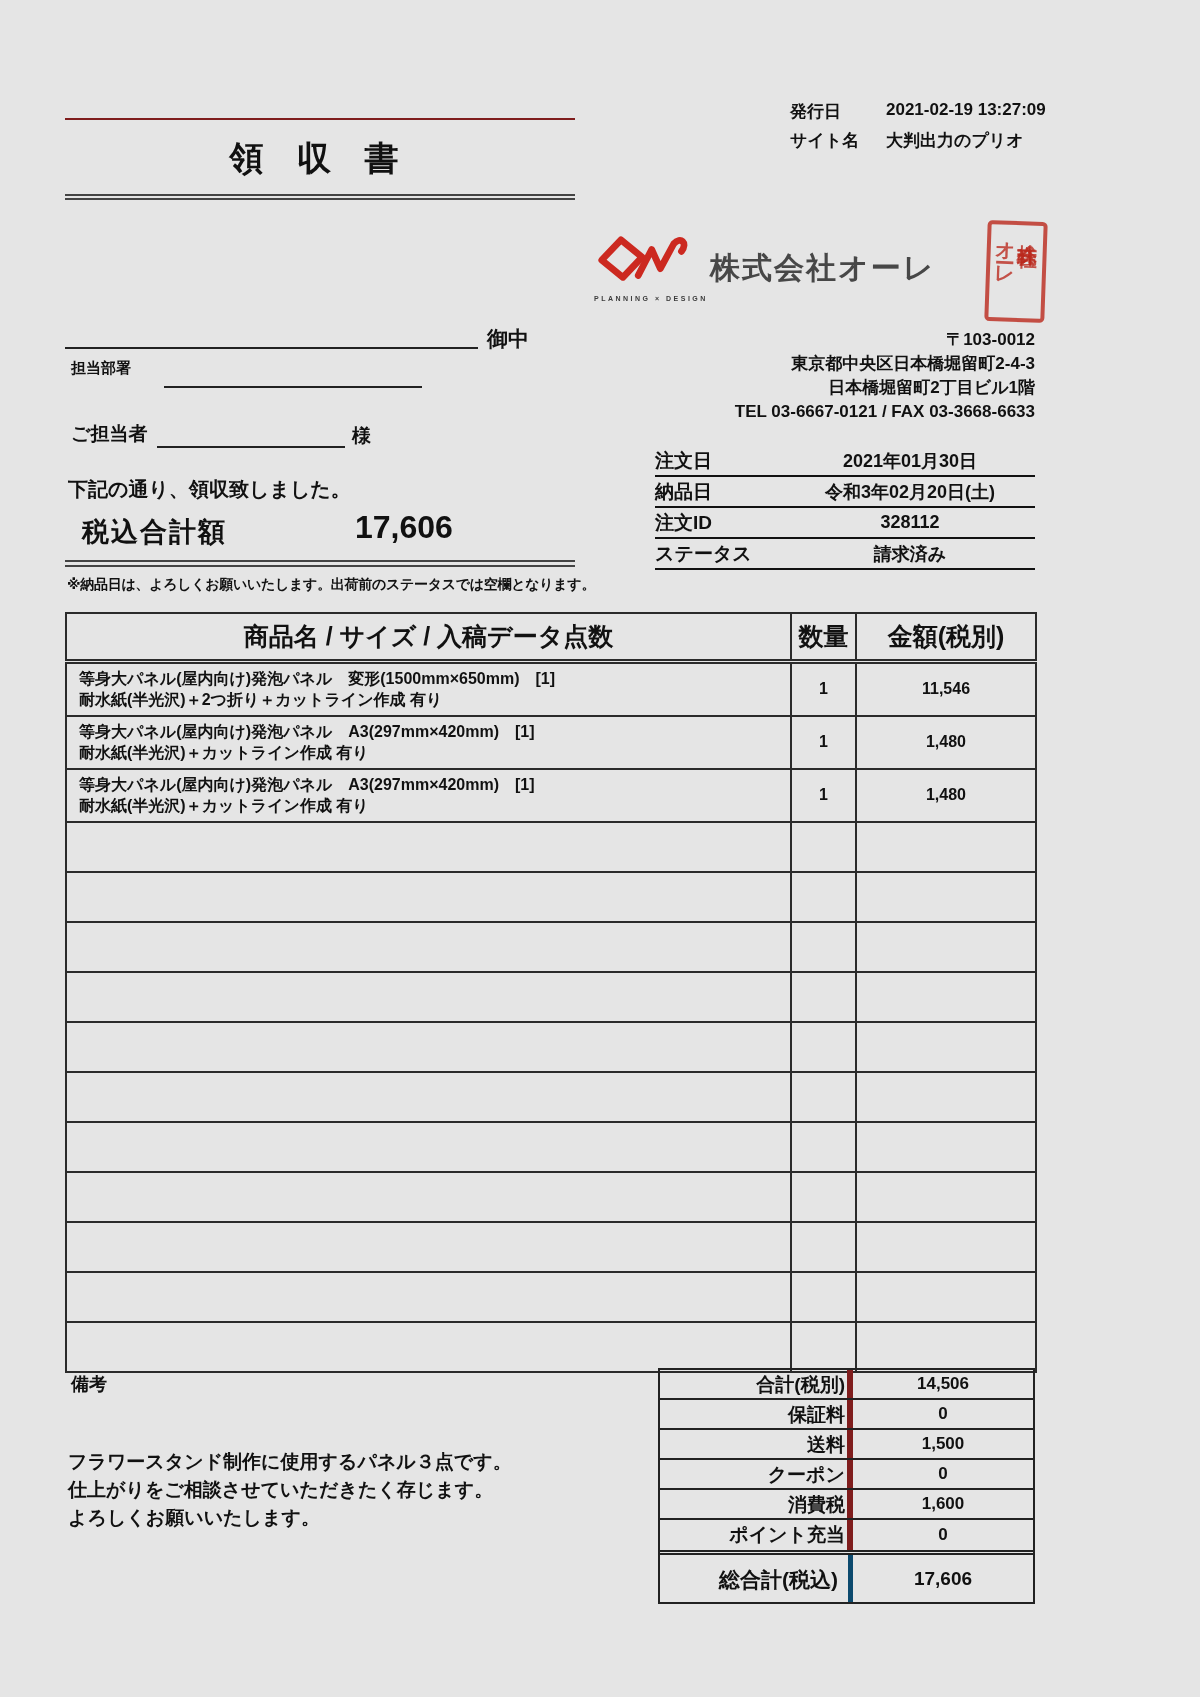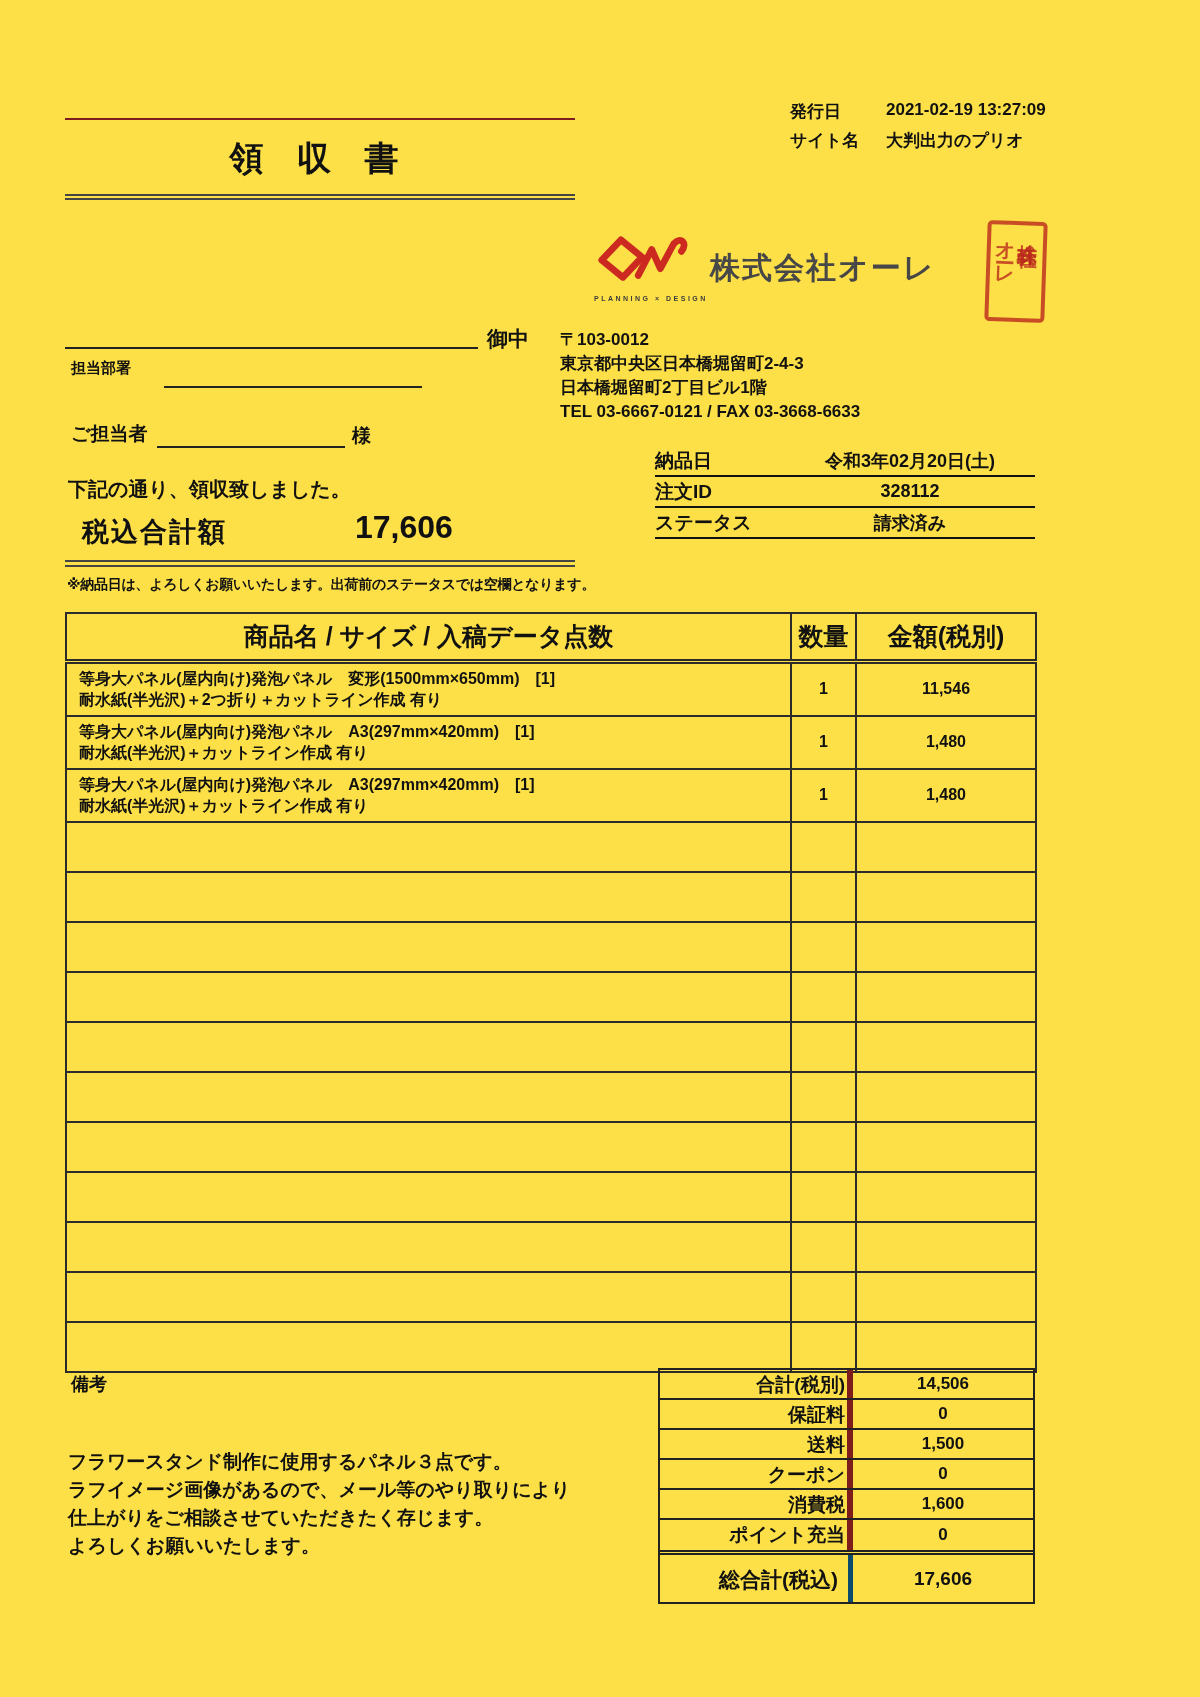--- a/index.html
+++ b/index.html
@@ -1,17 +1,17 @@
 <!DOCTYPE html>
 <html><head>
 <meta charset="utf-8">
 <style>
   * { margin:0; padding:0; box-sizing:border-box; }
   body { background:#fff; font-family:"Liberation Sans","DejaVu Sans",sans-serif; color:#111; }
-  .page { position:relative; width:1200px; height:1697px; background:#fde047; overflow:hidden; }
+  .page { position:relative; width:1200px; height:1697px; background:#e5e5e5; overflow:hidden; }
 
   
   .meta { position:absolute; left:790px; top:100px; font-size:17px; font-weight:bold; }
   .meta-row { display:flex; margin-bottom:6px; }
   .meta-row .lbl { width:82px; }
   .meta-row .val { margin-left:14px; }
 
   
   .title-block { position:absolute; left:65px; top:118px; width:510px; border-top:2px solid #7f1d1d; }
   .title-text { text-align:center; font-size:34px; font-weight:bold; letter-spacing:12px; padding:16px 0 12px 0; }
@@ -19,21 +19,21 @@
 
   
   .logo-wrap { position:absolute; left:594px; top:233px; width:100px; text-align:center; }
   .logo-caption { font-size:7px; letter-spacing:2.5px; color:#3c3c3c; font-weight:bold; margin-top:2px; white-space:nowrap; }
   .company-name { position:absolute; left:710px; top:248px; font-size:30px; font-weight:bold; color:#474747; letter-spacing:2px; }
   .seal { position:absolute; left:986px; top:221px; width:60px; height:101px; border:4px solid rgba(186,40,28,.8);
           border-radius:5px; transform:rotate(2deg); display:flex; flex-direction:row-reverse; justify-content:center;
           padding:3px 1px; overflow:hidden; }
   .seal span { writing-mode:vertical-rl; font-size:20px; font-weight:bold; color:rgba(186,40,28,.78); letter-spacing:1px; line-height:1.1; }
 
-  .addr { position:absolute; left:560px; top:328px; width:475px; font-size:17px; font-weight:bold; line-height:24px; }
+  .addr { position:absolute; left:560px; top:328px; width:475px; text-align:right; font-size:17px; font-weight:bold; line-height:24px; }
 
   
   .line { position:absolute; border-bottom:2px solid #222; }
   .onchu { position:absolute; left:487px; top:325px; font-size:21px; font-weight:bold; }
   .dept-label { position:absolute; left:71px; top:359px; font-size:15px; font-weight:bold;font-family:Liberation Serif, serif; }
   .person-label { position:absolute; left:71px; top:421px; font-size:19px; font-weight:bold; }
   .sama { position:absolute; left:352px; top:423px; font-size:19px; font-weight:bold; }
 
   .statement { position:absolute; left:68px; top:476px; font-size:20px; font-weight:bold; }
   .total-label { position:absolute; left:82px; top:514px; font-size:27px; font-weight:bold; letter-spacing:2px; }
@@ -119,20 +119,24 @@
   <div class="sama">様</div>
 
   <div class="statement">下記の通り、領収致しました。</div>
   <div class="total-label">税込合計額</div>
   <div class="total-value">17,606</div>
   <div class="total-rule"></div>
   <div class="note">※納品日は、よろしくお願いいたします。出荷前のステータスでは空欄となります。</div>
 
   <div class="order-info">
     <div class="oi-row">
+      <span class="lbl">注文日</span>
+      <span class="val">2021年01月30日</span>
+    </div>
+    <div class="oi-row">
       <span class="lbl">納品日</span>
       <span class="val">令和3年02月20日(土)</span>
     </div>
     <div class="oi-row">
       <span class="lbl">注文ID</span>
       <span class="val">328112</span>
     </div>
     <div class="oi-row">
       <span class="lbl">ステータス</span>
       <span class="val">請求済み</span>
@@ -231,21 +235,20 @@
           <td></td>
           <td></td>
           <td></td>
         </tr>
     </tbody>
   </table>
 
   <div class="remarks-label">備考</div>
   <div class="remarks">
     <div>フラワースタンド制作に使用するパネル３点です。</div>
-    <div>ラフイメージ画像があるので、メール等のやり取りにより</div>
     <div>仕上がりをご相談させていただきたく存じます。</div>
     <div>よろしくお願いいたします。</div>
   </div>
 
   <div class="totals">
     <div class="tt-row">
       <span class="lbl">合計(税別)</span>
       <span class="val">14,506</span>
     </div>
     <div class="tt-row">

